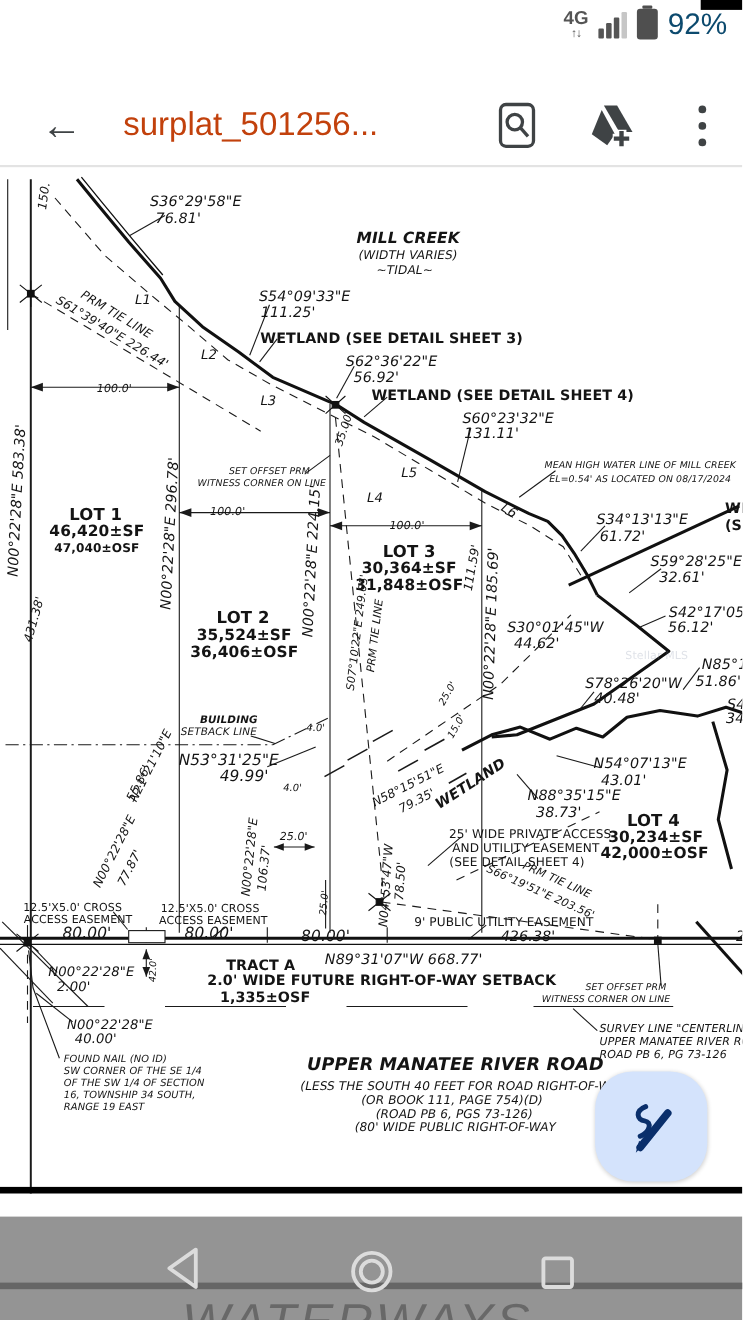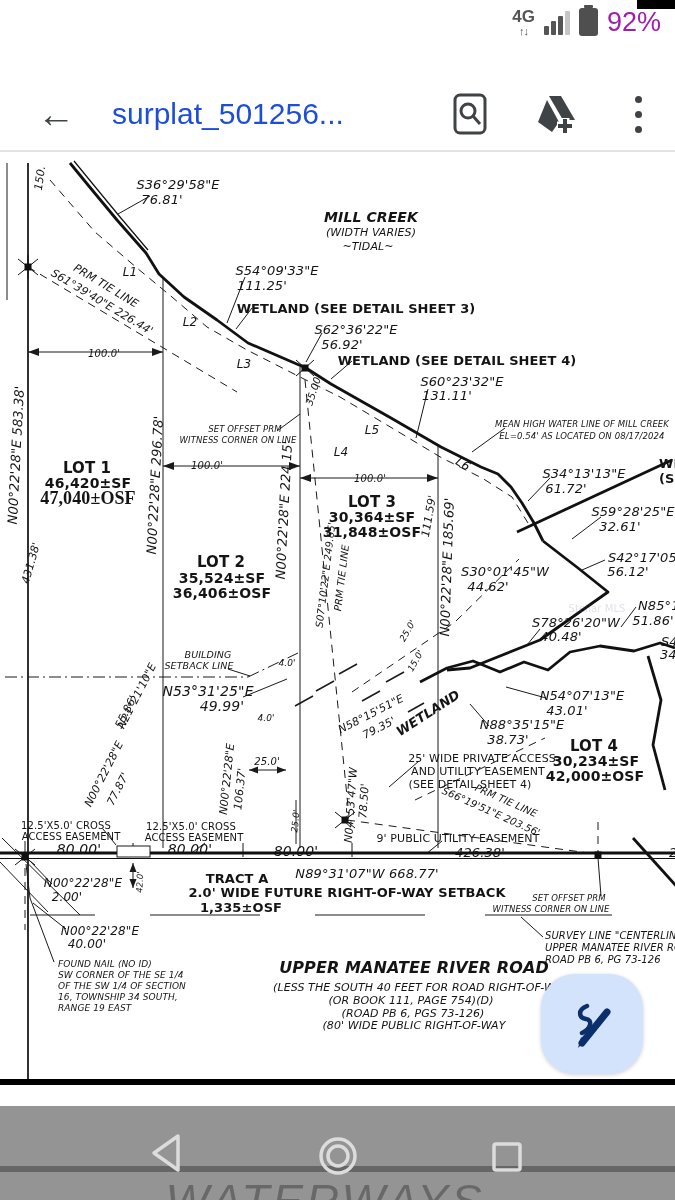--- a/index.html
+++ b/index.html
@@ -12,38 +12,38 @@
   .sys{position:absolute;right:14px;top:8px;display:flex;align-items:flex-end;gap:9px;}
   .net{display:flex;flex-direction:column;align-items:center;line-height:1;color:#555;}
   .net .fourg{font-size:17px;font-weight:bold;}
   .net .arrows{font-size:11px;letter-spacing:-1px;margin-top:1px;}
   .bars{display:flex;align-items:flex-end;gap:2px;height:26px;padding-bottom:2px;}
   .bars span{width:5px;background:#555;display:block;border-radius:1px;}
   .bars .b1{height:9px;} .bars .b2{height:14px;} .bars .b3{height:19px;}
   .bars .b4{height:24px;background:#c6c6c6;}
   .battery{width:19px;height:28px;background:#4f4f4f;border-radius:3px;position:relative;margin-bottom:1px;}
   .battery:before{content:"";position:absolute;top:-3px;left:5px;width:9px;height:3px;background:#4f4f4f;border-radius:1px;}
-  .pct{font-size:27px;color:#a21caf;line-height:1;margin-bottom:1px;}
+  .pct{font-size:27px;color:#0c4a6e;line-height:1;margin-bottom:1px;}
   .corner-strip{position:absolute;top:0;right:0;width:38px;height:9px;background:#000;}
   
   .appbar{position:absolute;left:0;top:78px;width:675px;height:74px;background:#fff;}
   .back{position:absolute;left:34px;top:14px;width:44px;height:44px;color:#3f4345;font-size:38px;line-height:44px;text-align:center;}
-  .apptitle{position:absolute;left:112px;top:14px;font-size:30px;color:#1d4ed8;line-height:44px;white-space:nowrap;}
+  .apptitle{position:absolute;left:112px;top:14px;font-size:30px;color:#c2410c;line-height:44px;white-space:nowrap;}
   .icon-btn{position:absolute;top:12px;width:48px;height:48px;}
   .dots{position:absolute;left:618px;top:12px;width:40px;height:48px;}
   .dots i{position:absolute;left:17px;width:7px;height:7px;border-radius:50%;background:#3f4345;}
   .dots i:nth-child(1){top:6px;} .dots i:nth-child(2){top:21px;} .dots i:nth-child(3){top:36px;}
   
   .doc-divider{position:absolute;left:0;top:150px;width:675px;height:2px;background:#e3e3e3;}
   #plat{position:absolute;left:0;top:0;width:675px;height:1200px;}
   .lbl{position:absolute;white-space:nowrap;color:#141414;font-style:italic;line-height:1;
        font-family:"DejaVu Sans",sans-serif;letter-spacing:.1px;}
   .lbl.b{font-weight:bold;}
   .lbl.u{font-style:normal;}
-  .lbl.f{color:rgba(110,125,150,.22);font-style:normal;margin-top:12px;}
+  .lbl.f{color:rgba(110,125,150,.22);font-style:normal;}
   
   .fab{position:absolute;left:541px;top:974px;width:102px;height:100px;border-radius:34px;
        background:#d4e3fc;box-shadow:0 1px 4px rgba(0,0,0,.18);display:flex;align-items:center;justify-content:center;}
   
   .plat-bottom-border{position:absolute;left:0;top:1079px;width:675px;height:6px;background:#000;}
   .doc-line2{position:absolute;left:0;top:1166px;width:675px;height:6px;background:#000;}
   .waterways{position:absolute;left:325px;top:1174px;transform:translateX(-50%);
        font-family:"Liberation Sans",sans-serif;font-style:italic;font-size:46px;color:#101010;
        letter-spacing:3px;white-space:nowrap;}
   .navbar{position:absolute;left:0;top:1106px;width:675px;height:94px;background:rgba(124,124,124,.82);}
@@ -253,21 +253,21 @@
       <div class="lbl b u" style="left: 659px; top: 463px; font-size: 13px; transform: translate(0px, -50%);">WETL</div>
       <div class="lbl b u" style="left: 659px; top: 478px; font-size: 13px; transform: translate(0px, -50%);">(SEE</div>
       <div class="lbl" style="left: 104px; top: 354px; font-size: 10px; transform: translate(-50%, -50%);">100.0'</div>
       <div class="lbl" style="left: 207px; top: 466px; font-size: 10px; transform: translate(-50%, -50%);">100.0'</div>
       <div class="lbl" style="left: 370px; top: 479px; font-size: 10px; transform: translate(-50%, -50%);">100.0'</div>
       <div class="lbl" style="left: 16px; top: 455px; font-size: 13px; transform: translate(-50%, -50%) rotate(-87deg);">N00°22'28"E  583.38'</div>
       <div class="lbl" style="left: 31px; top: 563px; font-size: 11px; transform: translate(-50%, -50%) rotate(-74deg);">431.38'</div>
       <div class="lbl" style="left: 155px; top: 485px; font-size: 13px; transform: translate(-50%, -50%) rotate(-87deg);">N00°22'28"E  296.78'</div>
       <div class="lbl b u" style="left: 87px; top: 468px; font-size: 15px; transform: translate(-50%, -50%);">LOT 1</div>
       <div class="lbl b u" style="left: 88px; top: 483px; font-size: 14px; transform: translate(-50%, -50%);">46,420±SF</div>
-      <div class="lbl b u" style="left: 88px; top: 498px; font-size: 18px; transform: translate(-50%, -50%); font-family: Liberation Serif, serif;">47,040±OSF</div>
+      <div class="lbl b u" style="left: 88px; top: 498px; font-size: 11px; transform: translate(-50%, -50%);">47,040±OSF</div>
       <div class="lbl b u" style="left: 221px; top: 562px; font-size: 15px; transform: translate(-50%, -50%);">LOT 2</div>
       <div class="lbl b u" style="left: 222px; top: 578px; font-size: 14px; transform: translate(-50%, -50%);">35,524±SF</div>
       <div class="lbl b u" style="left: 222px; top: 593px; font-size: 14px; transform: translate(-50%, -50%);">36,406±OSF</div>
       <div class="lbl" style="left: 284px; top: 510px; font-size: 13px; transform: translate(-50%, -50%) rotate(-87deg);">N00°22'28"E  224.15'</div>
       <div class="lbl b u" style="left: 372px; top: 502px; font-size: 15px; transform: translate(-50%, -50%);">LOT 3</div>
       <div class="lbl b u" style="left: 372px; top: 517px; font-size: 14px; transform: translate(-50%, -50%);">30,364±SF</div>
       <div class="lbl b u" style="left: 372px; top: 532px; font-size: 14px; transform: translate(-50%, -50%);">31,848±OSF</div>
       <div class="lbl" style="left: 342px; top: 578px; font-size: 10px; transform: translate(-50%, -50%) rotate(-83deg);">PRM TIE LINE</div>
       <div class="lbl" style="left: 326px; top: 575px; font-size: 10px; transform: translate(-50%, -50%) rotate(-83deg);">S07°10'22"E  249.65'</div>
       <div class="lbl" style="left: 429px; top: 516px; font-size: 11px; transform: translate(-50%, -50%) rotate(-80deg);">111.59'</div>
@@ -278,21 +278,21 @@
       <div class="lbl" style="left: 620px; top: 526px; font-size: 13px; transform: translate(-50%, -50%);">32.61'</div>
       <div class="lbl" style="left: 608px; top: 557px; font-size: 13px; transform: translate(0px, -50%);">S42°17'05"E</div>
       <div class="lbl" style="left: 628px; top: 571px; font-size: 13px; transform: translate(-50%, -50%);">56.12'</div>
       <div class="lbl" style="left: 576px; top: 622px; font-size: 13px; transform: translate(-50%, -50%);">S78°26'20"W</div>
       <div class="lbl" style="left: 561px; top: 636px; font-size: 13px; transform: translate(-50%, -50%);">40.48'</div>
       <div class="lbl" style="left: 638px; top: 605px; font-size: 13px; transform: translate(0px, -50%);">N85°17'</div>
       <div class="lbl" style="left: 653px; top: 620px; font-size: 13px; transform: translate(-50%, -50%);">51.86'</div>
       <div class="lbl" style="left: 661px; top: 641px; font-size: 13px; transform: translate(0px, -50%);">S4</div>
       <div class="lbl" style="left: 660px; top: 654px; font-size: 13px; transform: translate(0px, -50%);">34</div>
       <div class="lbl f" style="left: 597px; top: 597px; font-size: 10px; transform: translate(-50%, -50%);">Stellar MLS</div>
-      <div class="lbl" style="left: 208px; top: 655px; font-size: 9.5px; transform: translate(-50%, -50%);">BUILDING</div>
+      <div class="lbl" style="left: 208px; top: 655px; font-size: 9.5px; transform: translate(-50%, -50%); font-weight: bold;">BUILDING</div>
       <div class="lbl" style="left: 199px; top: 666px; font-size: 9.5px; transform: translate(-50%, -50%);">SETBACK LINE</div>
       <div class="lbl" style="left: 287px; top: 663px; font-size: 9px; transform: translate(-50%, -50%);">4.0'</div>
       <div class="lbl" style="left: 266px; top: 718px; font-size: 9px; transform: translate(-50%, -50%);">4.0'</div>
       <div class="lbl" style="left: 208px; top: 691px; font-size: 14px; transform: translate(-50%, -50%);">N53°31'25"E</div>
       <div class="lbl" style="left: 222px; top: 706px; font-size: 14px; transform: translate(-50%, -50%);">49.99'</div>
       <div class="lbl" style="left: 137px; top: 696px; font-size: 11px; transform: translate(-50%, -50%) rotate(-63deg);">N21°21'10"E</div>
       <div class="lbl" style="left: 126px; top: 712px; font-size: 11px; transform: translate(-50%, -50%) rotate(-63deg);">55.86'</div>
       <div class="lbl" style="left: 104px; top: 774px; font-size: 11px; transform: translate(-50%, -50%) rotate(-63deg);">N00°22'28"E</div>
       <div class="lbl" style="left: 118px; top: 789px; font-size: 11px; transform: translate(-50%, -50%) rotate(-63deg);">77.87'</div>
       <div class="lbl" style="left: 227px; top: 779px; font-size: 11px; transform: translate(-50%, -50%) rotate(-84deg);">N00°22'28"E</div>

